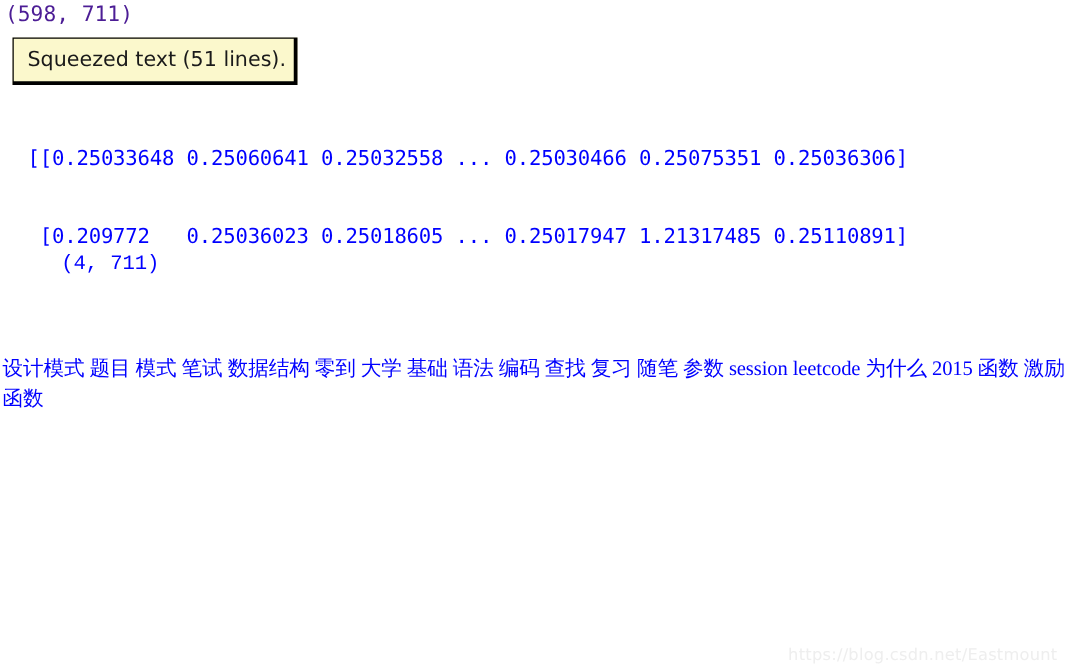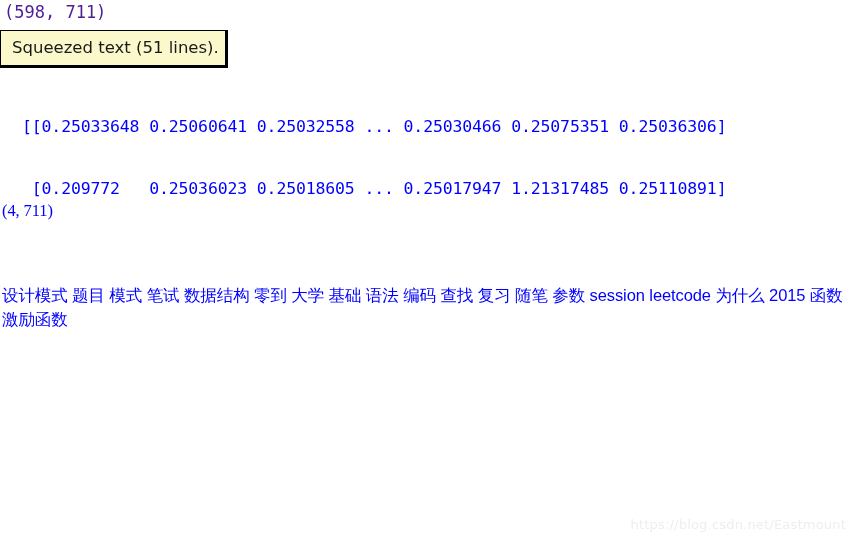--- a/index.html
+++ b/index.html
@@ -30,21 +30,21 @@
     font-size: 17px;
     line-height: 22px;
     color: #4c1d95;
     white-space: pre;
     font-family: "DejaVu Sans Mono", "Liberation Mono", monospace;
   }
 
   
   .squeezed-wrap {
     position: absolute;
-    left: 0;
+    left: 10px;
     top: 30px;
     width: 228px;
     height: 48px;
   }
   .squeezed-box {
     box-sizing: border-box;
     width: 228px;
     height: 38px;
     background: #fbf8cc;
     border: 1px solid #000000;
@@ -84,26 +84,27 @@
     width: 851px;
     color: #0000ff;
     font-size: 16.5px;
     line-height: 20.5px;
     white-space: pre-wrap;
     font-family: "DejaVu Sans Mono", "Liberation Mono", monospace;
     letter-spacing: -0.1px;
     word-break: break-all;
   }
   .lower .mono {
-    font-family: Liberation Serif, serif;
+    font-family: Liberation Mono, monospace;
     white-space: pre;
     display: block;
+    margin-left: 47px;
   }
   .lower .cjk {
-    font-family: Liberation Sans, sans-serif;
+    font-family: Liberation Serif, serif;
     display: block;
     white-space: normal;
     word-break: break-all;
     line-height: 24px;
   }
 
   
   .watermark {
     position: absolute;
     right: 7px;

